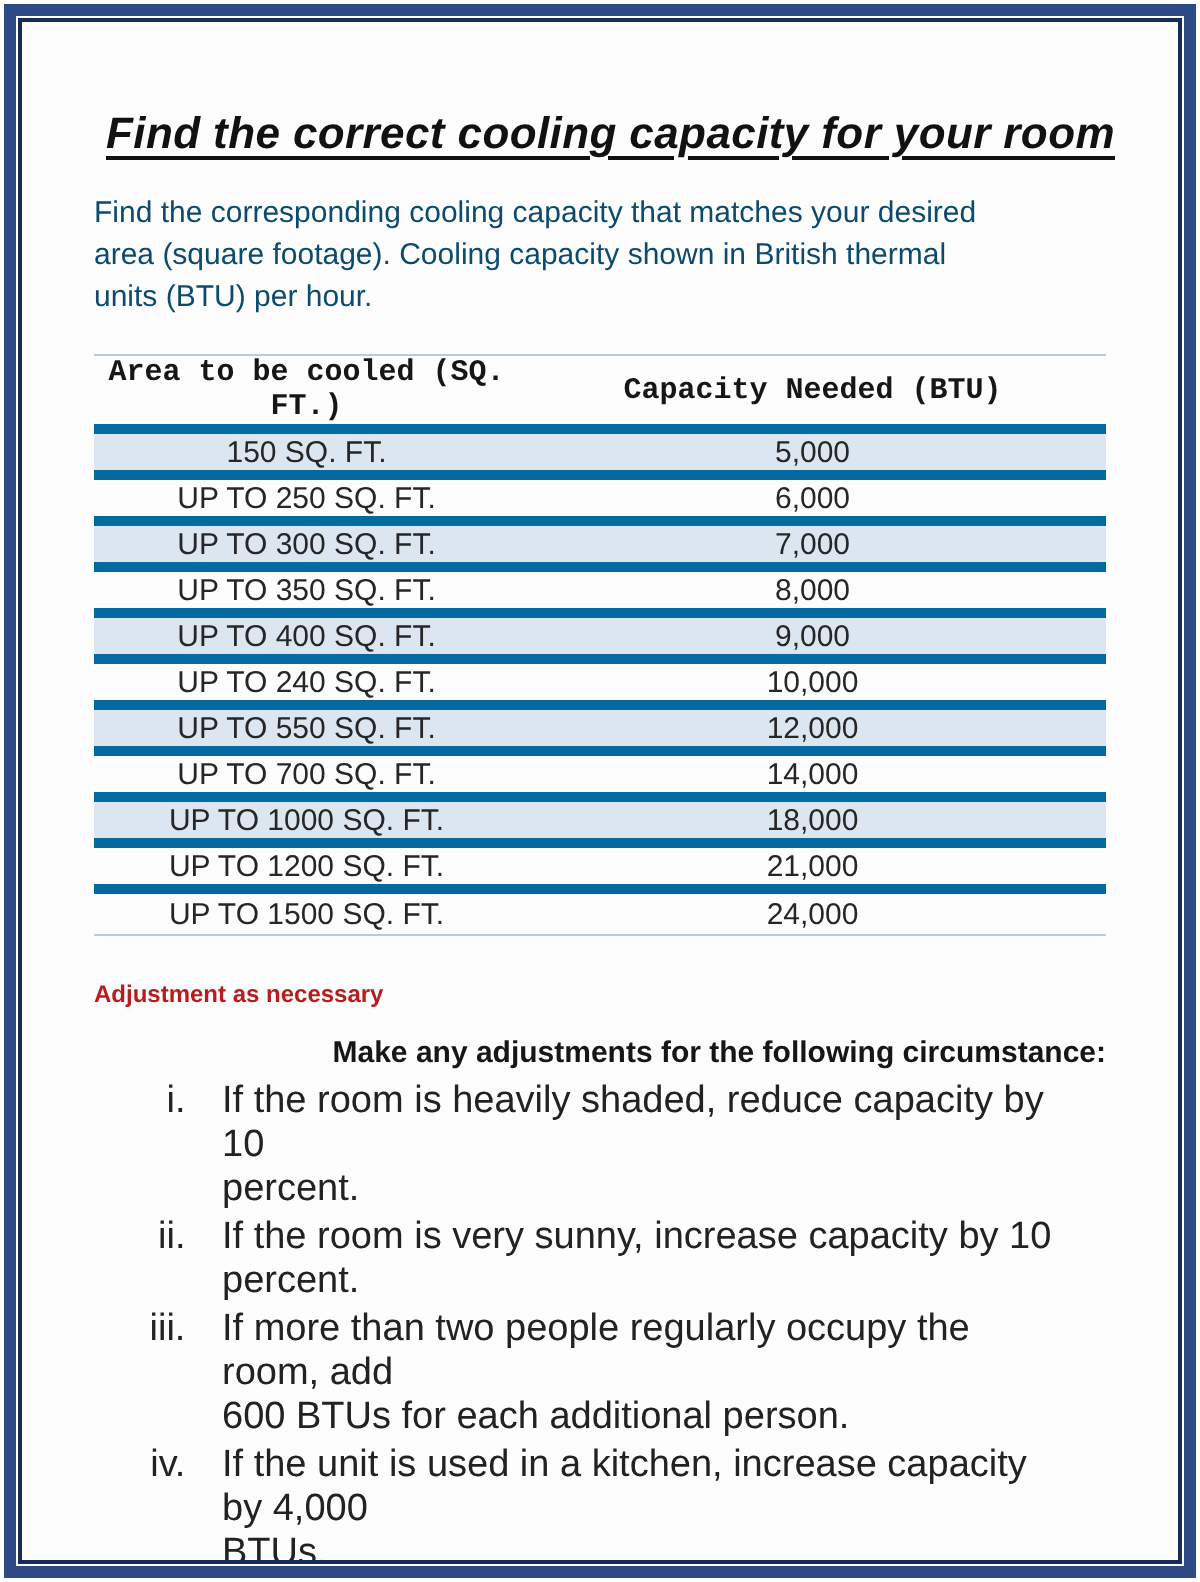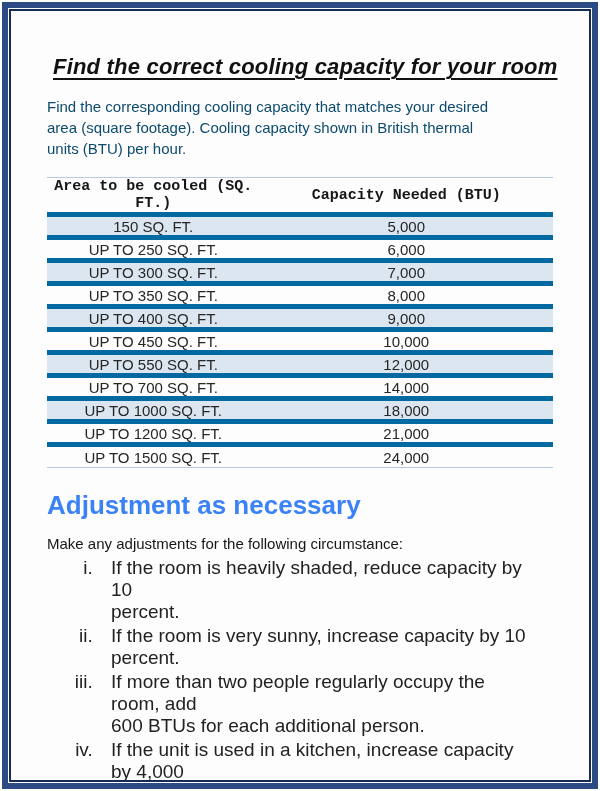--- a/index.html
+++ b/index.html
@@ -72,30 +72,31 @@
     padding: 0;
     text-align: center;
     color: #262626;
   }
   table.capacity tbody tr { border-top: 5px solid #0369a1; }
   table.capacity tbody tr.shaded { background: #dce6f1; }
   .col-area { width: 42%; }
   .col-btu  { width: 58%; }
 
   h2.adjust-heading {
-    font-size: 26px;
+    font-size: 12px;
     font-weight: bold;
     margin: 22px 0 0 0;
-    color: #3b82f6;
+    color: #b91c1c;
   }
   p.lead {
     font-size: 15px;
-    font-weight: normal;
+    font-weight: bold;
     margin: 14px 0 0 0;
     color: #161616;
+    text-align: right;
   }
   ol.adjust-list {
     margin: 5px 0 0 0;
     padding-left: 51px;
     font-size: 19px;
     line-height: 22px;
     list-style: lower-roman;
     color: #222222;
   }
   ol.adjust-list li {
@@ -144,21 +145,21 @@
             </tr>
             <tr>
               <td>UP TO 350 SQ. FT.</td>
               <td>8,000</td>
             </tr>
             <tr class="shaded">
               <td>UP TO 400 SQ. FT.</td>
               <td>9,000</td>
             </tr>
             <tr>
-              <td>UP TO 450 SQ. FT.</td>
+              <td>UP TO 240 SQ. FT.</td>
               <td>10,000</td>
             </tr>
             <tr class="shaded">
               <td>UP TO 550 SQ. FT.</td>
               <td>12,000</td>
             </tr>
             <tr>
               <td>UP TO 700 SQ. FT.</td>
               <td>14,000</td>
             </tr>

